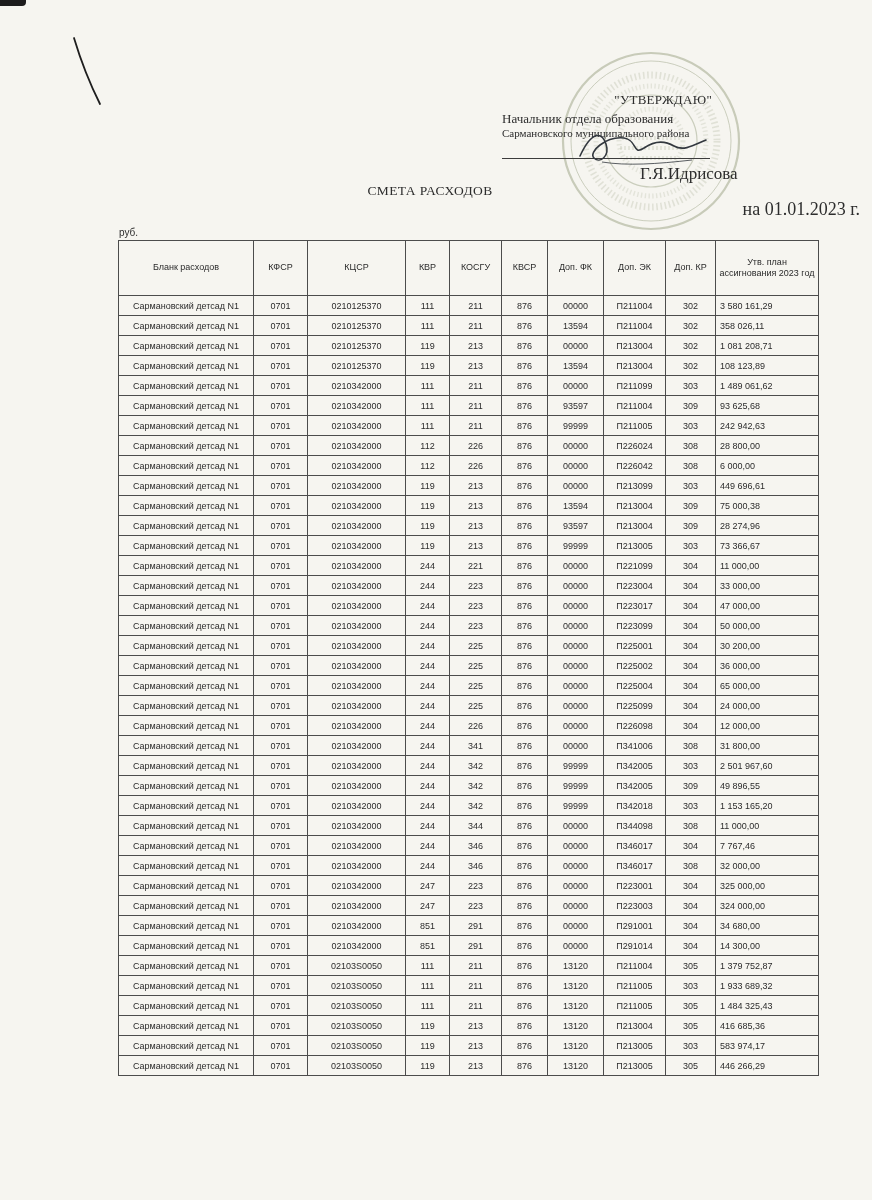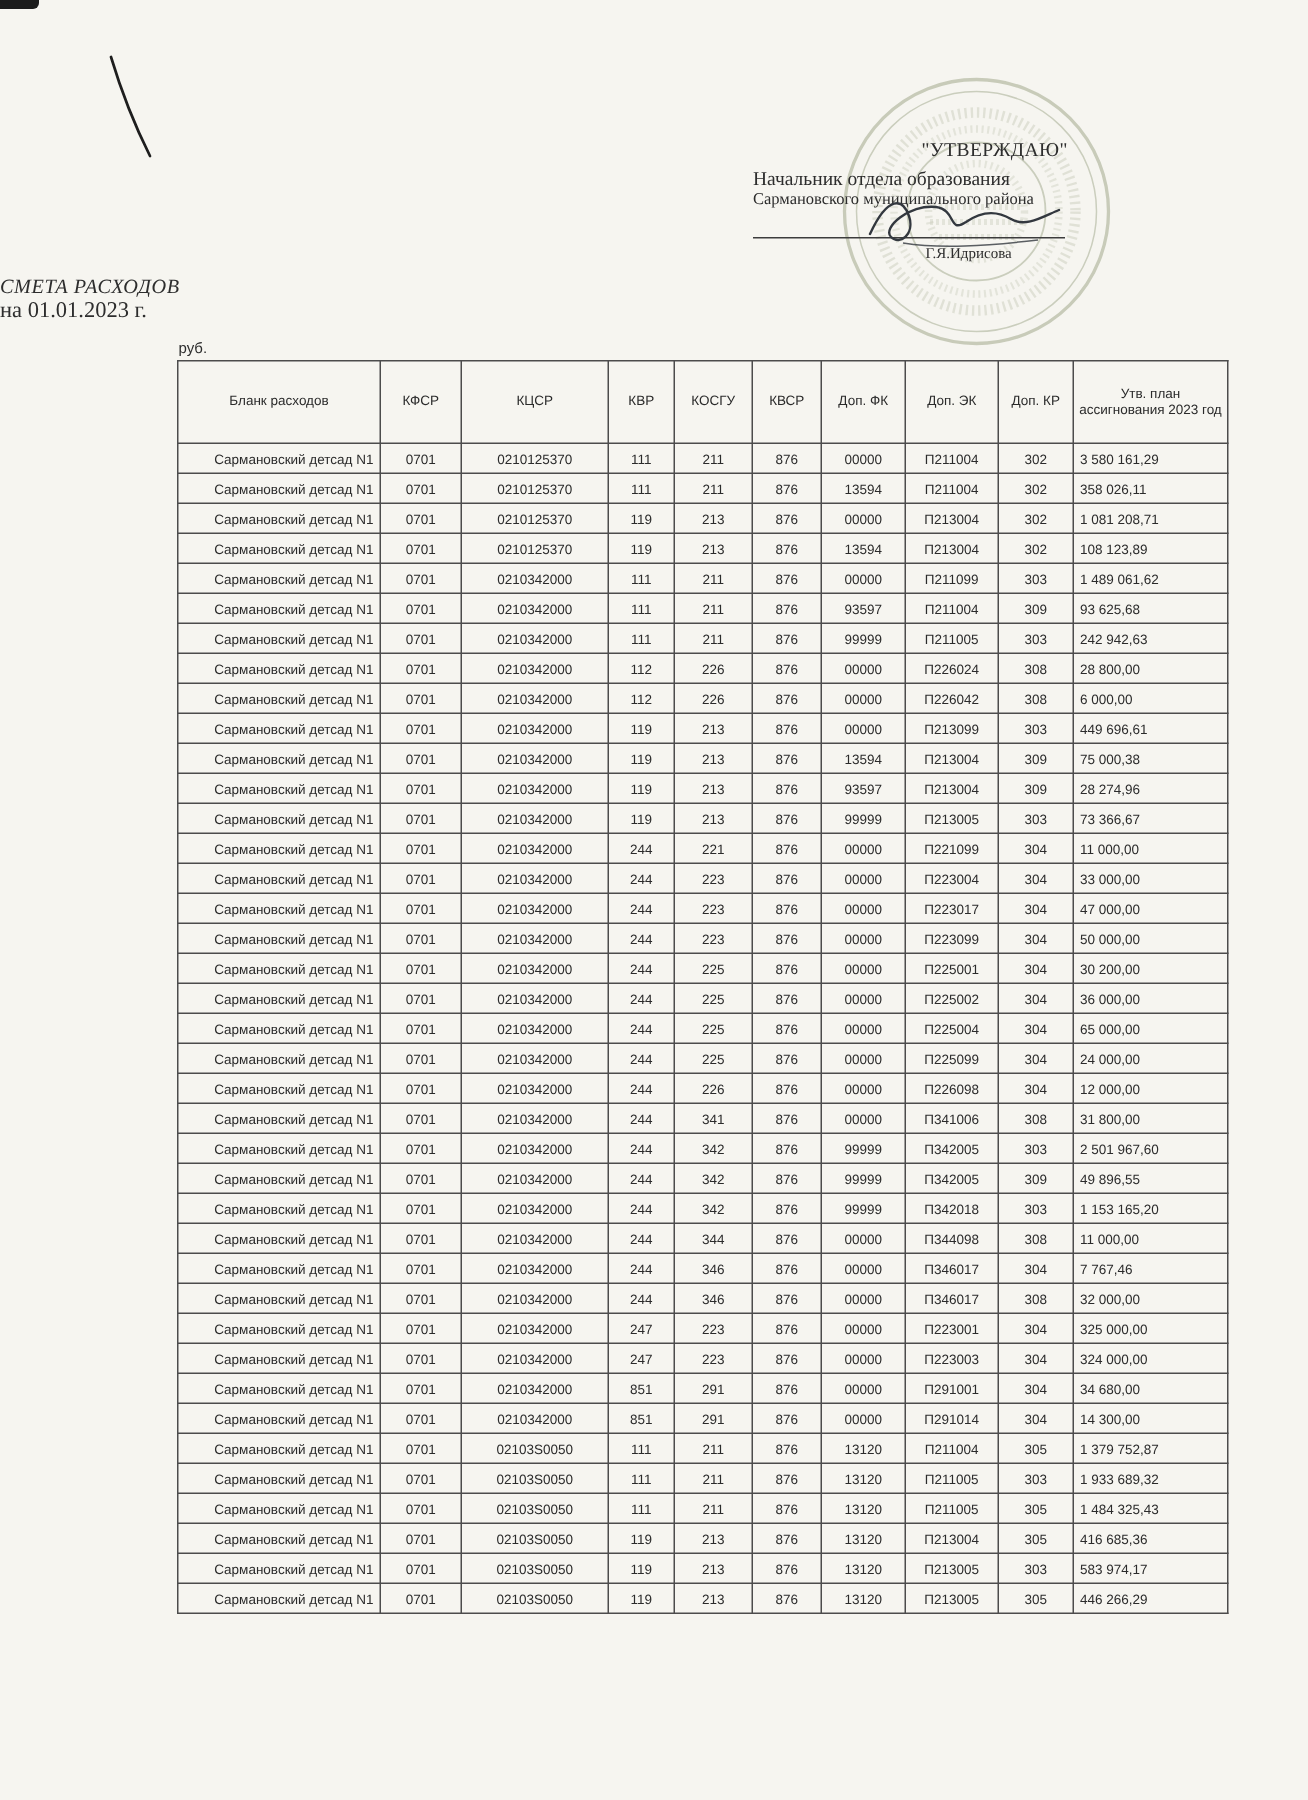--- a/index.html
+++ b/index.html
@@ -11,38 +11,38 @@
   
   .corner-smudge { position:absolute; top:0; left:0; width:26px; height:6px; background:#1c1c1c; border-radius:0 0 4px 0; }
   .pen-mark, .signature-svg, .stamp-svg { position:absolute; }
   .pen-mark { top:34px; left:66px; }
 
   
   .approval-label { position:absolute; top:92px; left:430px; width:282px; text-align:right; font-size:13px; letter-spacing:.3px; z-index:3; }
   .approver-line1 { position:absolute; top:111px; left:502px; font-size:13px; z-index:3; }
   .approver-line2 { position:absolute; top:127px; left:502px; font-size:11px; z-index:3; }
   .signature-line { position:absolute; top:158px; left:502px; width:208px; border-bottom:1.2px solid #3c3c3c; z-index:2; }
-  .approver-name { position:absolute; top:164px; left:617px; font-size:10px; z-index:3; }
+  .approver-name { position:absolute; top:164px; left:640px; font-size:17px; z-index:3; }
   .signature-svg { top:122px; left:572px; z-index:4; }
   .stamp-svg { top:46px; left:556px; z-index:1; opacity:.75; }
 
   
-  .doc-title { position:absolute; top:183px; left:0; width:860px; text-align:left; font-size:13.5px; letter-spacing:.4px;font-style:italic; }
-  .doc-subtitle { position:absolute; top:199px; left:0; width:860px; text-align:left; font-size:15px; }
+  .doc-title { position:absolute; top:183px; left:0; width:860px; text-align:center; font-size:13.5px; letter-spacing:.4px; }
+  .doc-subtitle { position:absolute; top:199px; left:0; width:860px; text-align:right; font-size:18px; }
   .currency-note { position:absolute; top:227px; left:119px; font-size:10px; font-family:Liberation Sans, sans-serif; }
 
   
   table.expense { position:absolute; top:240px; left:118px; width:700px; border-collapse:collapse; table-layout:fixed; background:transparent; }
   table.expense th, table.expense td {
     border:1px solid #4c4c4c; font-family:"Liberation Sans", sans-serif;
     font-size:9px; color:#2b2b2b; overflow:hidden; white-space:nowrap;
   }
   table.expense th { height:50px; text-align:center; vertical-align:middle; font-weight:normal; white-space:normal; line-height:1.25; padding:2px 3px; }
   table.expense td { height:17px; padding:1px 4px; vertical-align:middle; }
-  td.col0 { text-align:right; }
+  td.col0 { text-align:center; }
   td.col1, td.col2, td.col3, td.col4, td.col5, td.col6, td.col7, td.col8 { text-align:center; }
   td.col9 { text-align:left; }
   col.c0{width:135px} col.c1{width:54px} col.c2{width:98px} col.c3{width:44px} col.c4{width:52px}
   col.c5{width:46px} col.c6{width:56px} col.c7{width:62px} col.c8{width:50px} col.c9{width:103px}
 </style>
 </head>
 <body>
 
 <div class="page">
 

